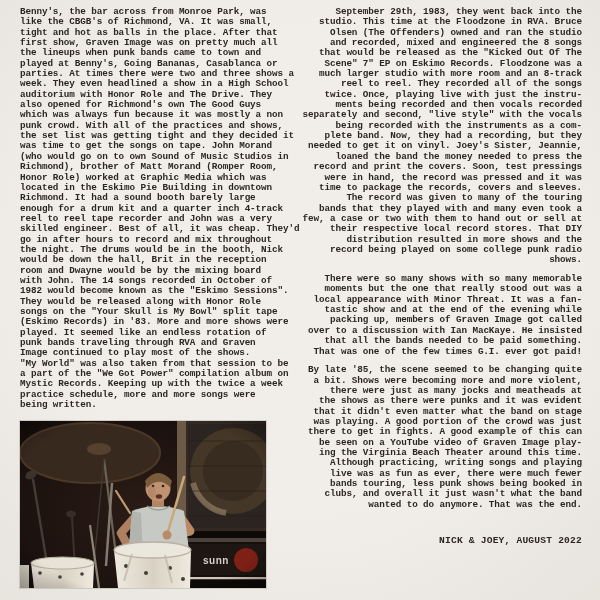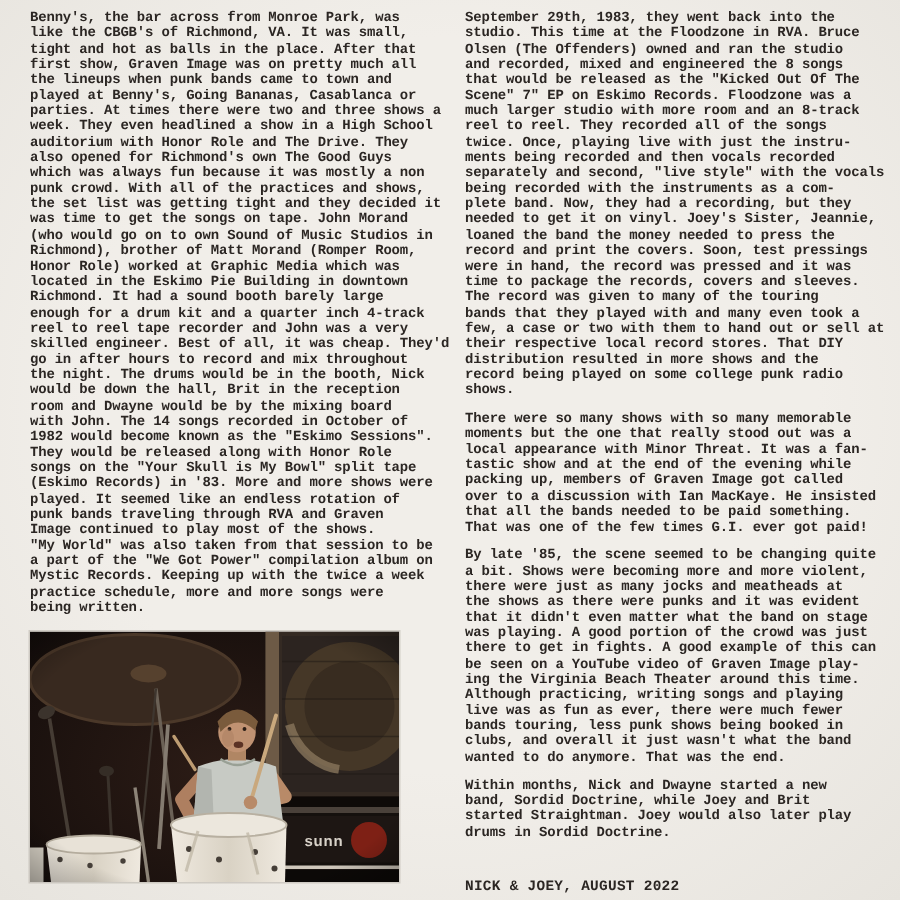--- a/index.html
+++ b/index.html
@@ -28,23 +28,24 @@
     letter-spacing: -0.1px;
   }
   .col-left {
     position: absolute;
     left: 20px;
     top: 7px;
     width: 286px;
   }
   .col-right {
     position: absolute;
-    left: 310px;
+    left: 294px;
     top: 7px;
     width: 288px;
+    text-align: right;
   }
   .para + .para {
     margin-top: 8.5px;
   }
   .credit {
     margin-top: 26px;
     font-size: 9.6px;
     letter-spacing: 0.2px;
   }
   .photo-frame {
@@ -144,24 +145,20 @@
 that it didn't even matter what the band on stage
 was playing. A good portion of the crowd was just
 there to get in fights. A good example of this can
 be seen on a YouTube video of Graven Image play-
 ing the Virginia Beach Theater around this time.
 Although practicing, writing songs and playing
 live was as fun as ever, there were much fewer
 bands touring, less punk shows being booked in
 clubs, and overall it just wasn't what the band
 wanted to do anymore. That was the end.</div>
-    <div class="typed para">Within months, Nick and Dwayne started a new
-band, Sordid Doctrine, while Joey and Brit
-started Straightman. Joey would also later play
-drums in Sordid Doctrine.</div>
     <div class="typed credit">NICK &amp; JOEY, AUGUST 2022</div>
   </div>
 
   <div class="photo-frame">
     <svg width="246" height="167" viewBox="0 0 246 167" xmlns="http://www.w3.org/2000/svg">
       <defs>
         <radialGradient id="stageGlow" cx="0.52" cy="0.55" r="0.75">
           <stop offset="0" stop-color="#2c1c16"></stop>
           <stop offset="1" stop-color="#140d0b"></stop>
         </radialGradient>

